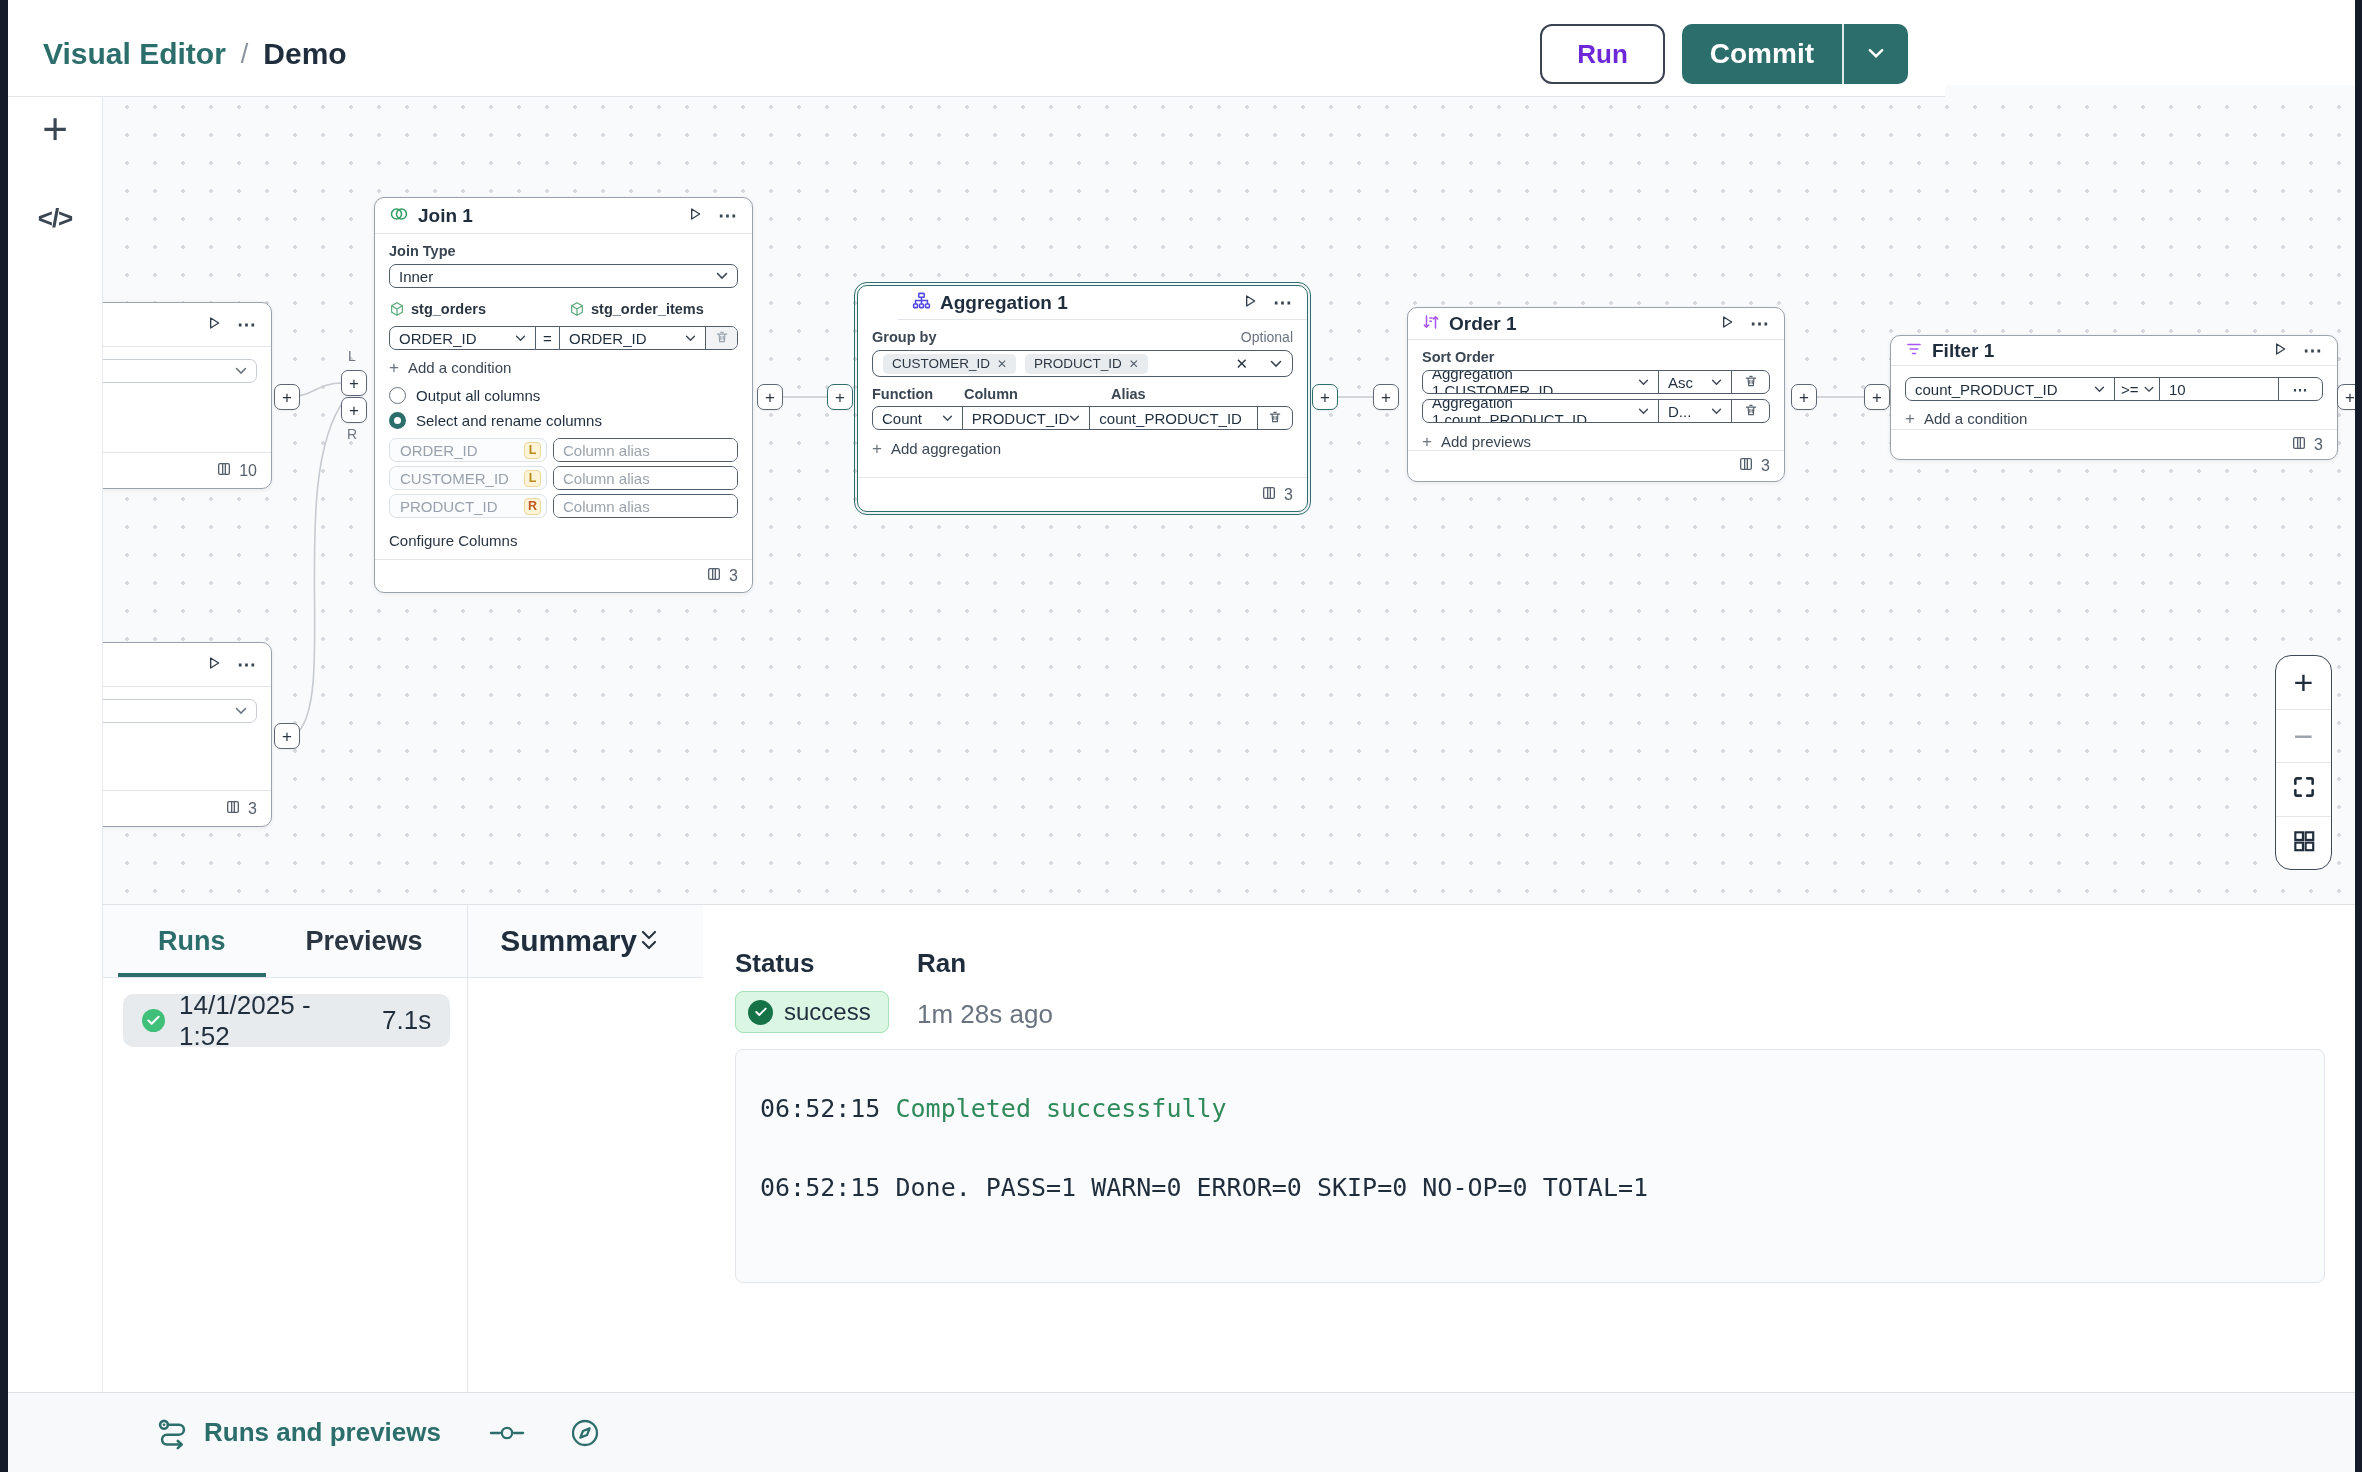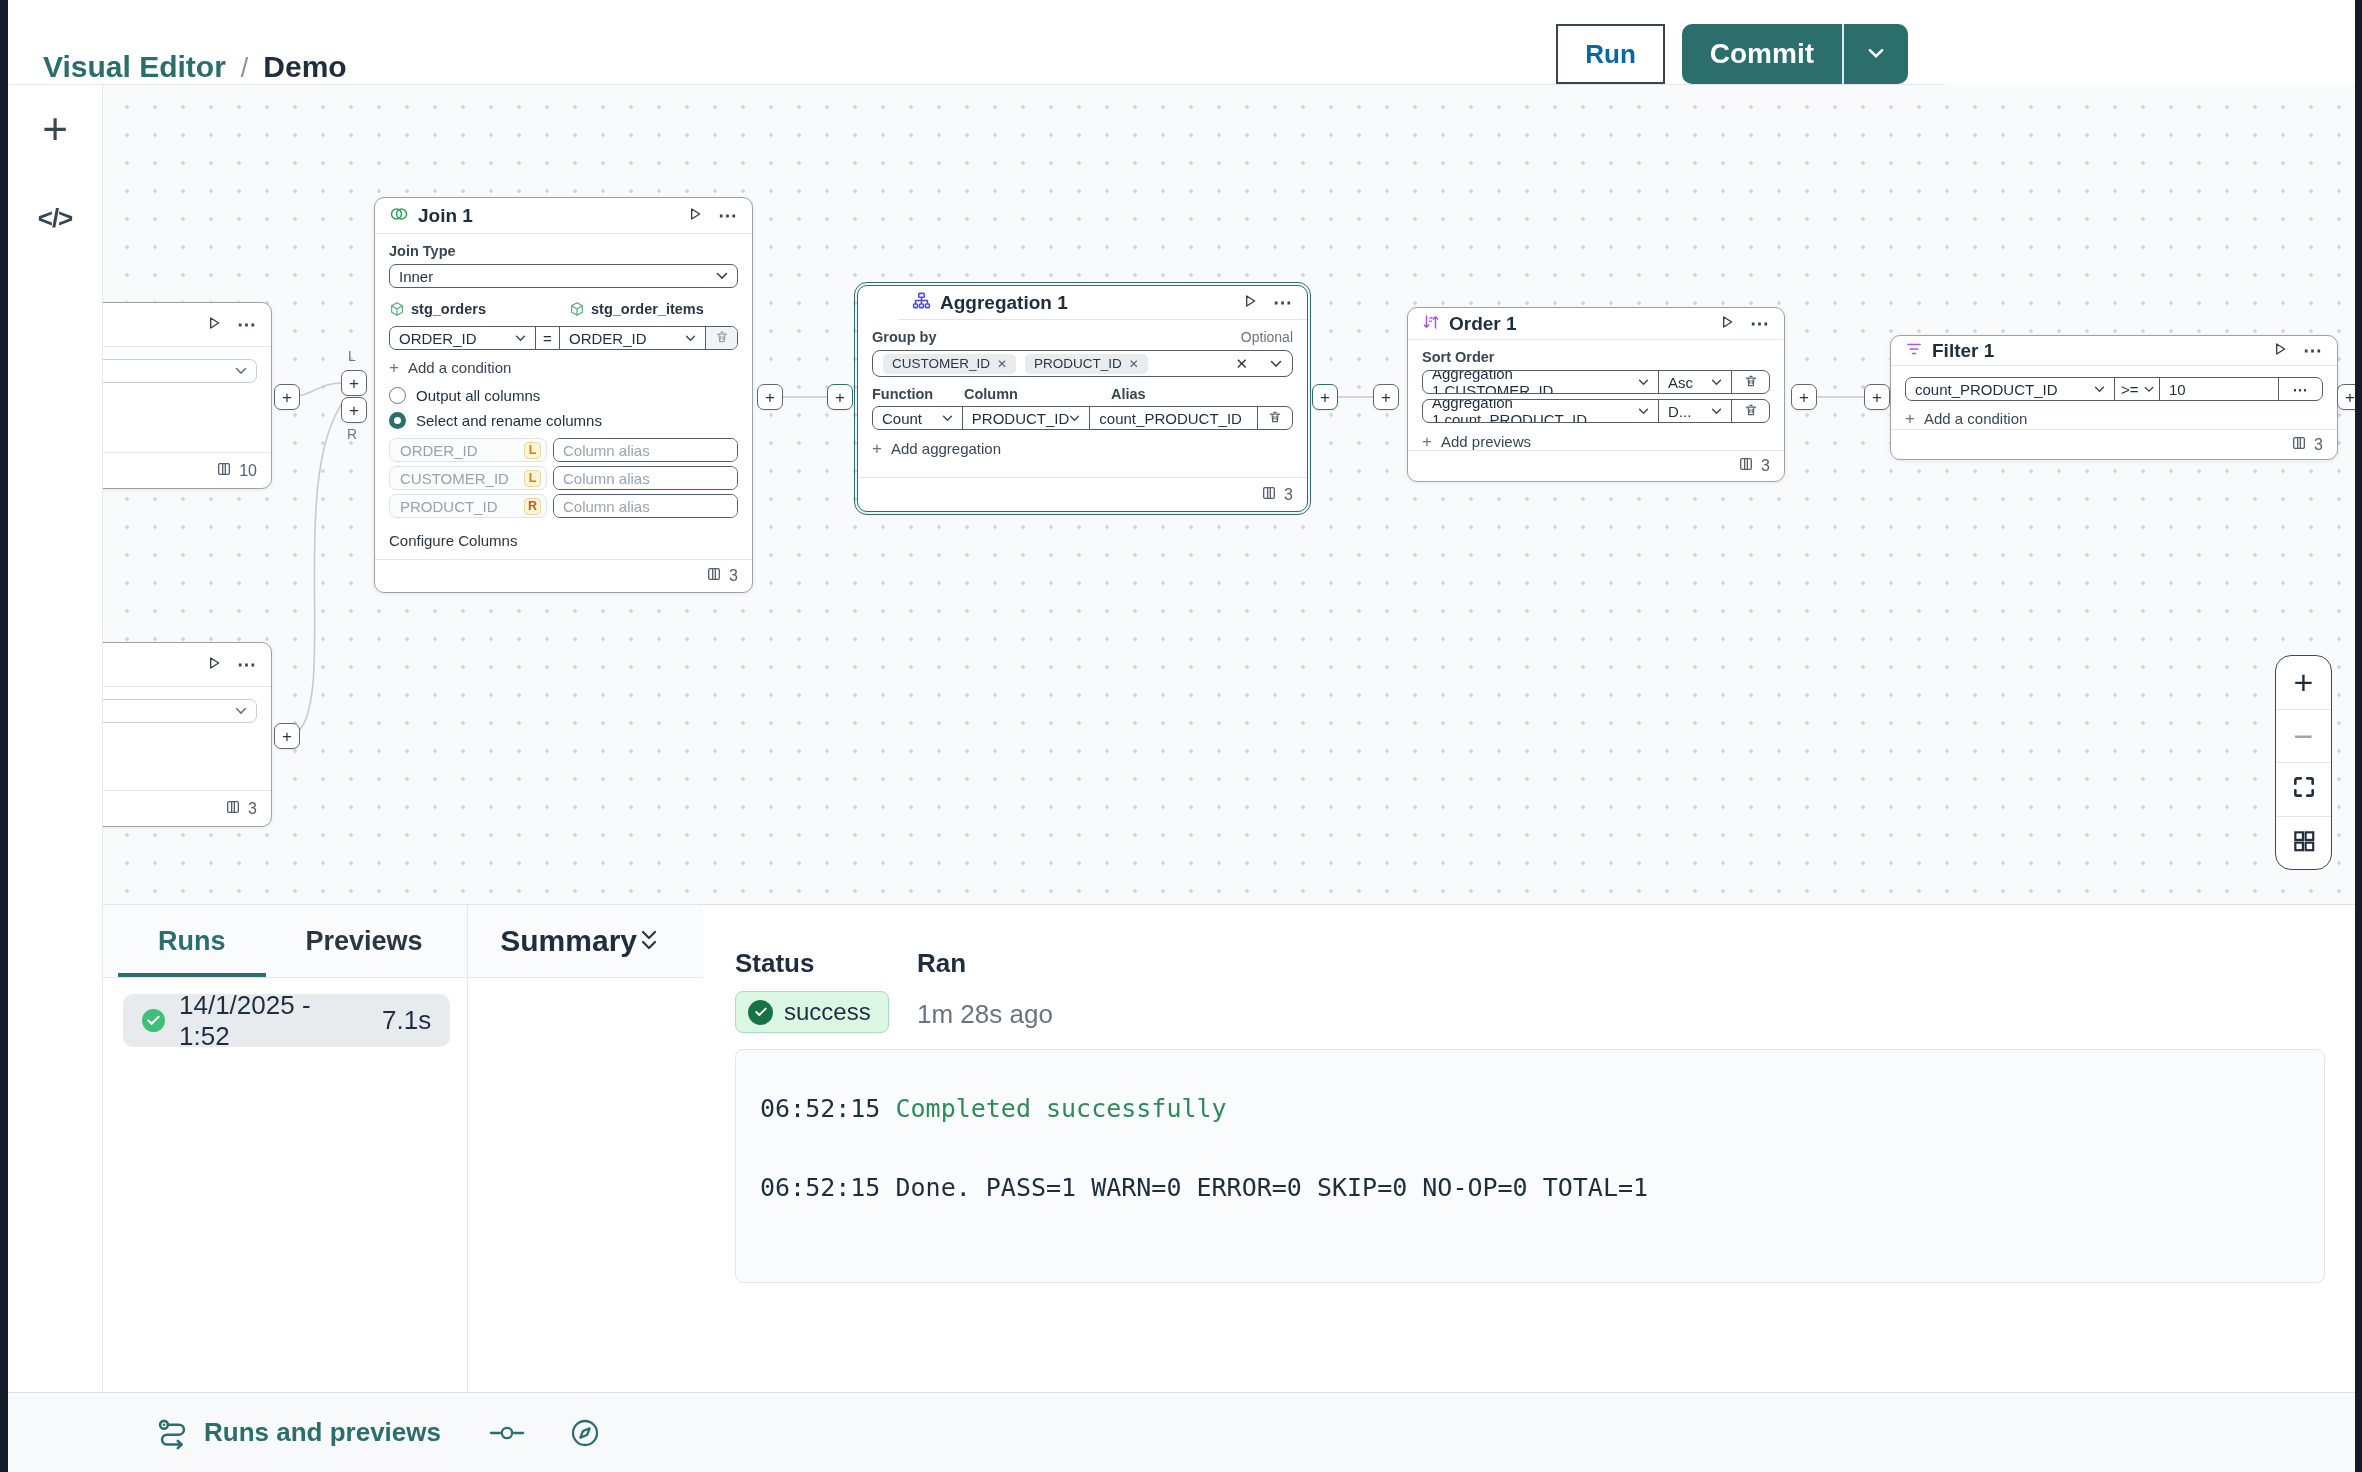--- a/index.html
+++ b/index.html
@@ -7,29 +7,29 @@
   .app {
     position:relative; width:2362px; height:1472px; overflow:hidden;
     font-family:"Liberation Sans", sans-serif; color:#1f2d3d; background:#fff;
   }
   .edge-strip { position:absolute; top:0; height:1472px; background:#151c29; z-index:60; }
   .edge-strip.left { left:0; width:8px; }
   .edge-strip.right { left:2355px; width:7px; }
 
   
   .topbar {
-    position:absolute; left:8px; top:0; width:1937px; height:85px; background:#fff;
-    border-bottom:1.5px solid #e2e5e9; display:flex; align-items:flex-end; padding:0 37px 0 35px; z-index:50;
+    position:absolute; left:8px; top:12px; width:1937px; height:85px; background:#fff;
+    border-bottom:1.5px solid #e2e5e9; display:flex; align-items:center; padding:0 37px 0 35px; z-index:50;
   }
   .crumb-section { font-size:30px; font-weight:700; color:#2c6e6b; }
   .crumb-sep { font-size:27px; color:#8a939d; margin:0 15px; }
   .crumb-page { font-size:30px; font-weight:700; color:#1f2d3d; }
   .run-btn {
-    margin-left:auto; height:60px; padding:0 27px; background:#fff; border:2px solid #3a4352;
-    border-radius:0; font-size:26px; font-weight:600; color:#0369a1; display:flex; align-items:center; cursor:pointer;
+    margin-left:auto; height:60px; padding:0 35px; background:#fff; border:2px solid #3a4352;
+    border-radius:12px; font-size:26px; font-weight:600; color:#6d28d9; display:flex; align-items:center; cursor:pointer;
   }
   .commit-split { margin-left:17px; height:60px; border-radius:10px; background:#2c6e6b; display:flex; overflow:hidden; }
   .commit-main { padding:0 28px; display:flex; align-items:center; color:#fff; font-size:28px; font-weight:600; cursor:pointer; }
   .commit-divider { width:2px; background:rgba(255,255,255,.85); }
   .commit-chev { width:64px; display:flex; align-items:center; justify-content:center; cursor:pointer; }
 
   
   .left-toolbar {
     position:absolute; left:8px; top:85px; width:95px; height:1307px; background:#fff;
     border-right:1.5px solid #e7eaed; z-index:40; display:flex; flex-direction:column; align-items:center; padding-top:22px;

